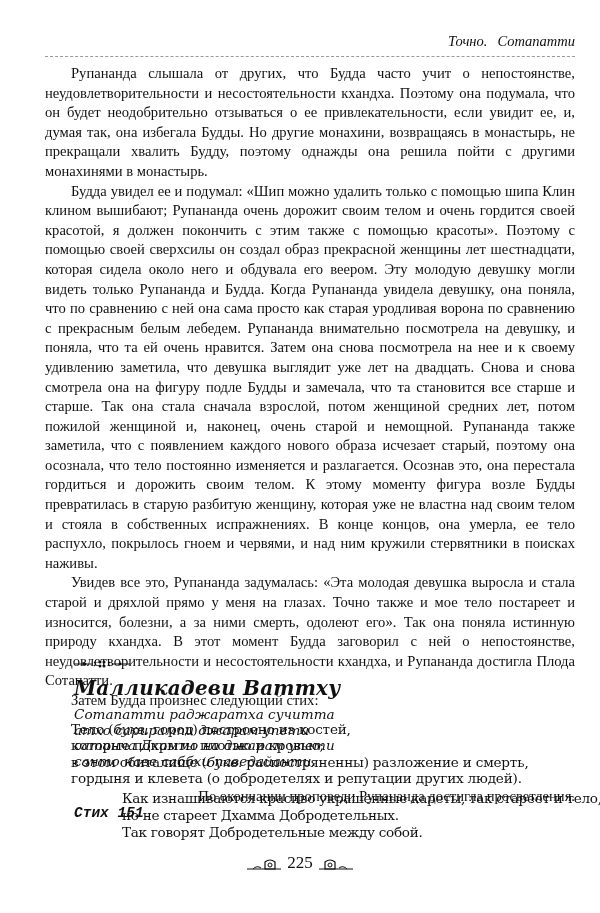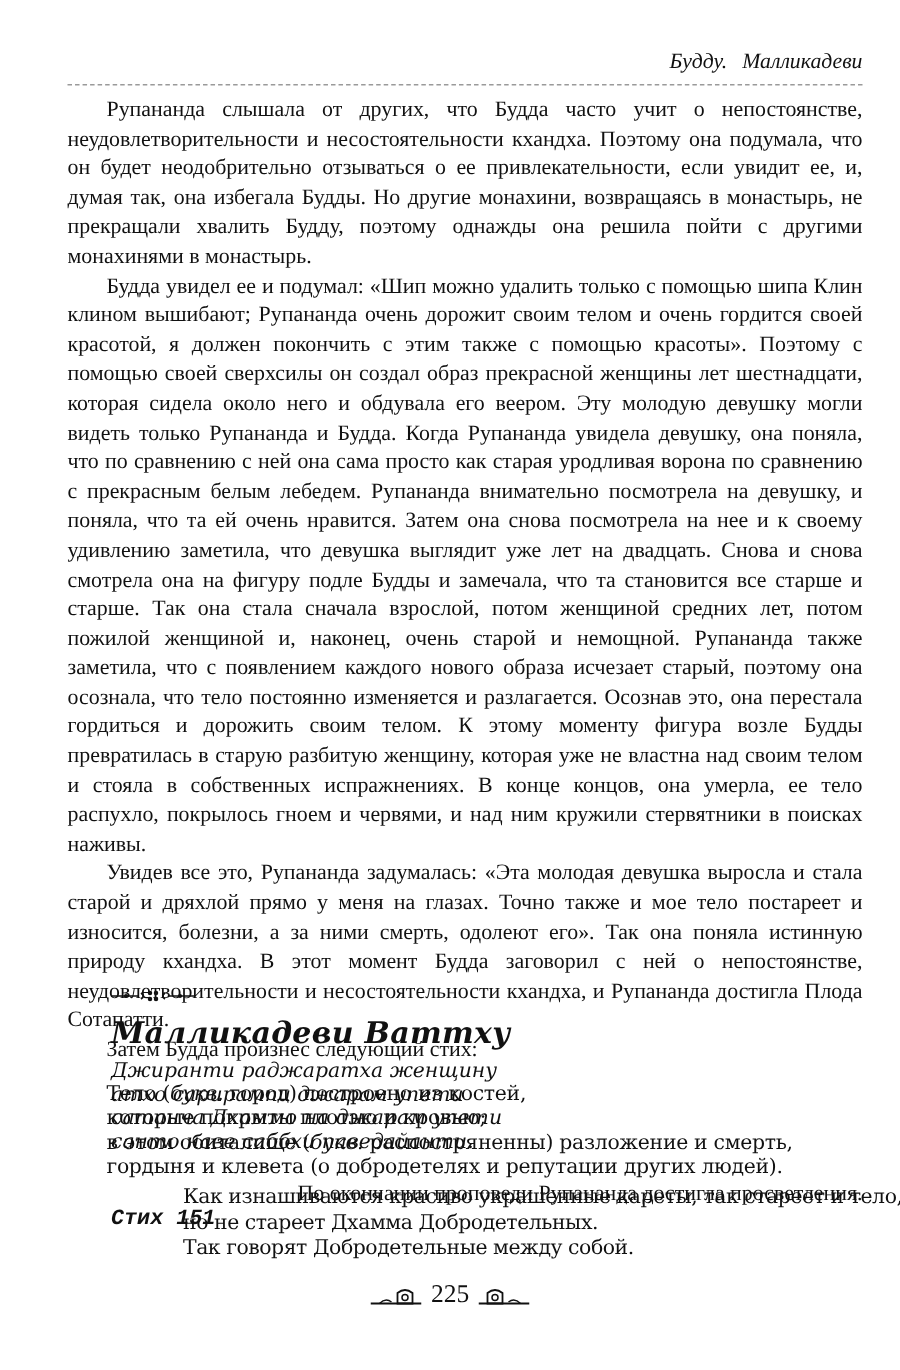--- a/index.html
+++ b/index.html
@@ -58,21 +58,21 @@
       position: absolute; left: 0; right: 0; top: 852px; text-align: center;
       font-size: 17px; line-height: 22px;
     }
     .folio .orn { display: inline-block; width: 34px; height: 14px; vertical-align: middle; }
     .folio .num { margin: 16px 6px; }
   </style>
 </head>
 <body>
 
 <div class="running-head">
-  <span>Будду.</span><span class="sep"></span><span>Малликадеви</span>
+  <span>Точно.</span><span class="sep"></span><span>Сотапатти</span>
 </div>
 
 <div class="body-text">
   <p>Рупананда слышала от других, что Будда часто учит о непостоянстве, неудовлетворительности и несостоятельности кхандха. Поэтому она подумала, что он будет неодобрительно отзываться о ее привлекательности, если увидит ее, и, думая так, она избегала Будды. Но другие монахини, возвращаясь в монастырь, не прекращали хвалить Будду, поэтому однажды она решила пойти с другими монахинями в монастырь.</p>
   <p>Будда увидел ее и подумал: «Шип можно удалить только с помощью шипа Клин клином вышибают; Рупананда очень дорожит своим телом и очень гордится своей красотой, я должен покончить с этим также с помощью красоты». Поэтому с помощью своей сверхсилы он создал образ прекрасной женщины лет шестнадцати, которая сидела около него и обдувала его веером. Эту молодую девушку могли видеть только Рупананда и Будда. Когда Рупананда увидела девушку, она поняла, что по сравнению с ней она сама просто как старая уродливая ворона по сравнению с прекрасным белым лебедем. Рупананда внимательно посмотрела на девушку, и поняла, что та ей очень нравится. Затем она снова посмотрела на нее и к своему удивлению заметила, что девушка выглядит уже лет на двадцать. Снова и снова смотрела она на фигуру подле Будды и замечала, что та становится все старше и старше. Так она стала сначала взрослой, потом женщиной средних лет, потом пожилой женщиной и, наконец, очень старой и немощной. Рупананда также заметила, что с появлением каждого нового образа исчезает старый, поэтому она осознала, что тело постоянно изменяется и разлагается. Осознав это, она перестала гордиться и дорожить своим телом. К этому моменту фигура возле Будды превратилась в старую разбитую женщину, которая уже не властна над своим телом и стояла в собственных испражнениях. В конце концов, она умерла, ее тело распухло, покрылось гноем и червями, и над ним кружили стервятники в поисках наживы.</p>
   <p>Увидев все это, Рупананда задумалась: «Эта молодая девушка выросла и стала старой и дряхлой прямо у меня на глазах. Точно также и мое тело постареет и износится, болезни, а за ними смерть, одолеют его». Так она поняла истинную природу кхандха. В этот момент Будда заговорил с ней о непостоянстве, неудовлетворительности и несостоятельности кхандха, и Рупананда достигла Плода Сотапатти.</p>
   <p class="intro-line">Затем Будда произнес следующий стих:</p>
   <div class="poem">
     <span class="line"><span>Тело (</span><em>букв.</em><span> город) построено из костей,</span></span>
     <span class="line">которые покрыты плотью и кровью;</span>
@@ -91,21 +91,21 @@
   <circle cx="30" cy="3" r="1.5" fill="#111"></circle>
   <circle cx="30" cy="7" r="1.5" fill="#111"></circle>
   <path d="M36 3 Q33 5 36 7" fill="none" stroke="#111" stroke-width="1.2"></path>
   <line x1="38" y1="5" x2="56" y2="5" stroke="#111" stroke-width="1"></line>
   <circle cx="46" cy="5" r="1.4" fill="#111"></circle>
 </svg>
 
 <div class="section">
   <h2 class="section-title">Малликадеви Ваттху</h2>
   <div class="pali">
-    <span class="line">Джиранти раджаратха женщину</span>
+    <span class="line">Сотапатти раджаратха сучитта</span>
     <span class="line">атхо сарирампи джарам упети</span>
     <span class="line">сатанча Дхаммо на джарам упети</span>
     <span class="line">санто наве саббхи паведайанти.</span>
   </div>
 </div>
 
 <div class="verse-title">Стих 151</div>
 <div class="verse-text">
   <span class="line">Как изнашиваются красиво украшенные кареты, так стареет и тело,</span>
   <span class="line">но не стареет Дхамма Добродетельных.</span>

